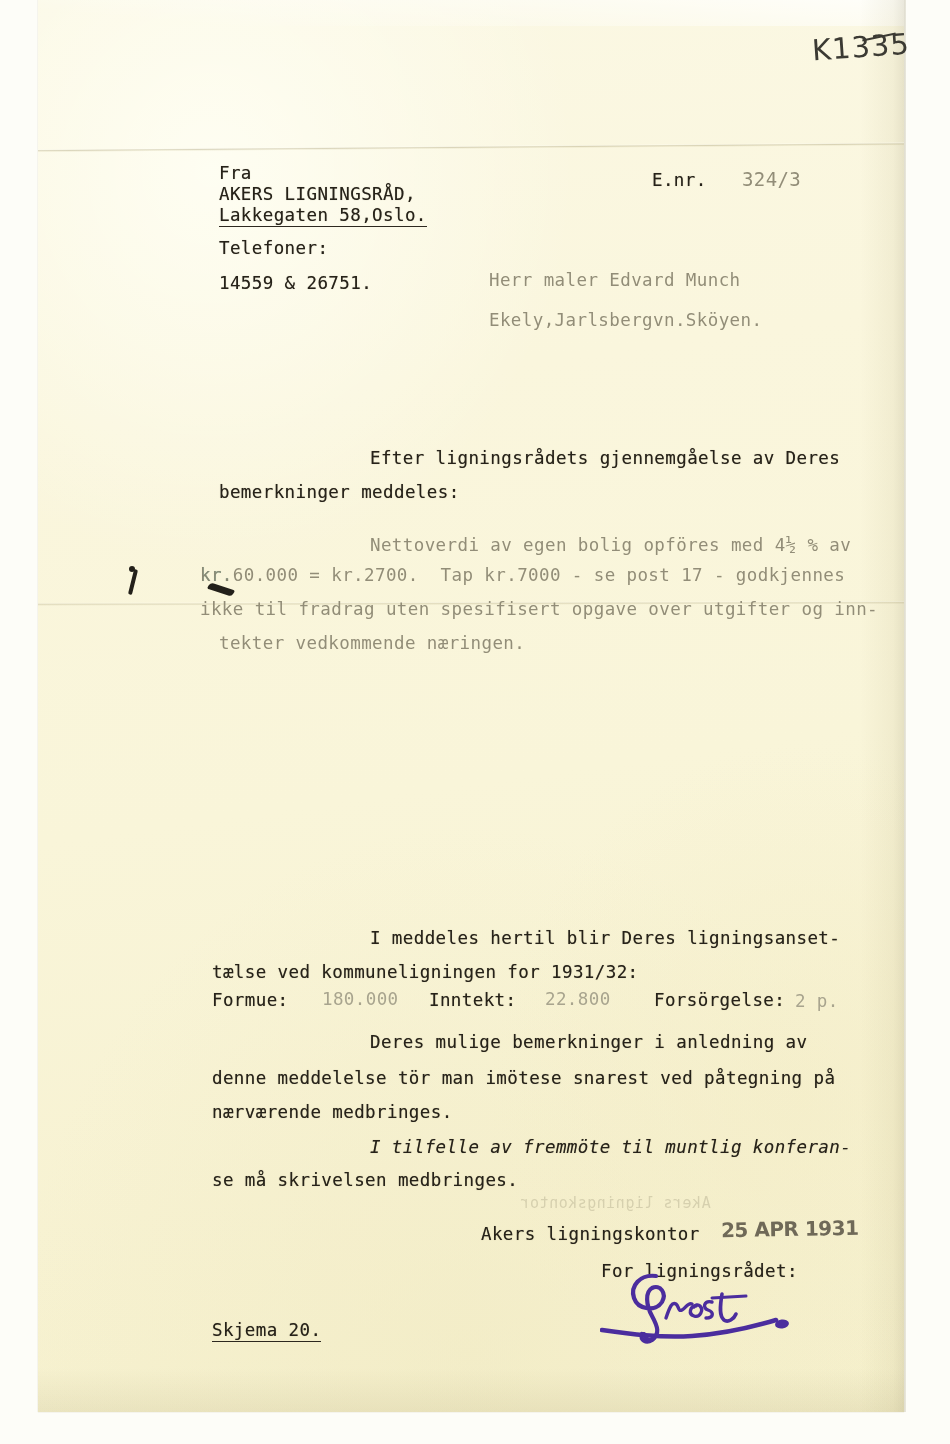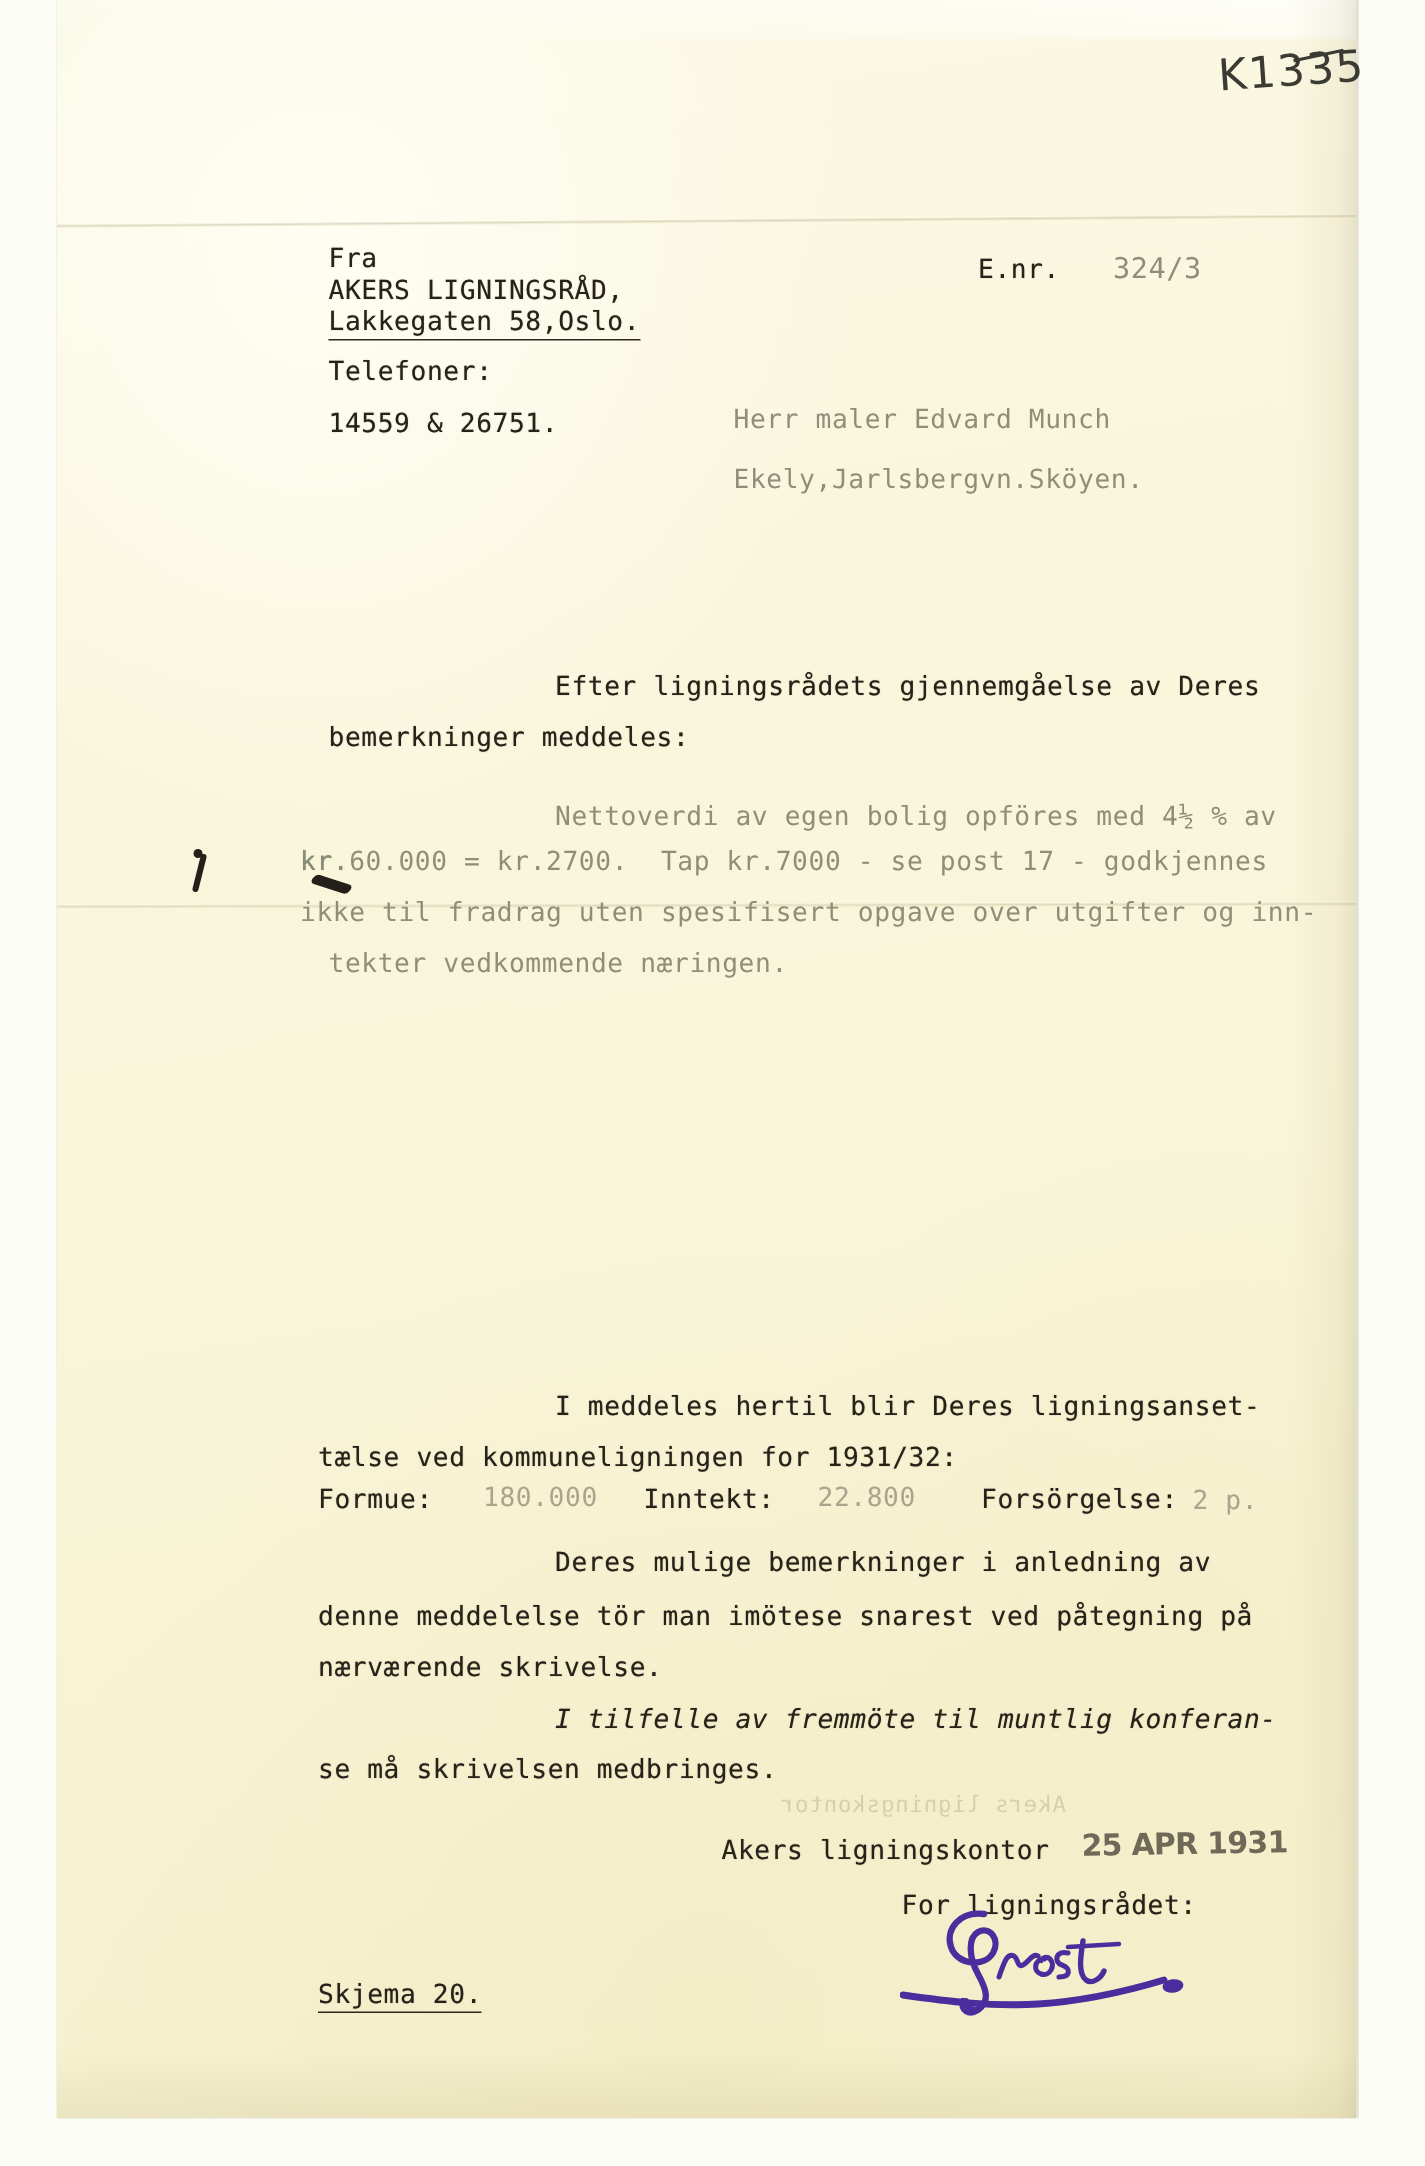--- a/index.html
+++ b/index.html
@@ -239,21 +239,21 @@
 <div class="t typed vfaded" style="left:322px; top:991px;">180.000</div>
 
 <div class="t typed bold" style="left:429px; top:992px;">Inntekt:</div>
 <div class="t typed vfaded" style="left:545px; top:991px;">22.800</div>
 
 <div class="t typed bold" style="left:654px; top:992px;">Forsörgelse:</div>
 <div class="t typed vfaded" style="left:795px; top:993px;">2 p.</div>
 
 <div class="t typed" style="left:370px; top:1034px;">Deres mulige bemerkninger i anledning av</div>
 <div class="t typed" style="left:212px; top:1070px;">denne meddelelse tör man imötese snarest ved påtegning på</div>
-<div class="t typed" style="left:212px; top:1104px;">nærværende skrivelse.</div>
+<div class="t typed" style="left:212px; top:1104px;">nærværende medbringes.</div>
 
 <div class="t typed" style="left:370px; top:1139px;font-style:italic;">I tilfelle av fremmöte til muntlig konferan-</div>
 <div class="t typed" style="left:212px; top:1172px;">se må skrivelsen medbringes.</div>
 
 <div id="ghost-text">Akers ligningskontor</div>
 
 <div class="t typed" style="left:481px; top:1226px;">Akers ligningskontor</div>
 <div id="date-stamp">25 APR 1931</div>
 
 <div class="t typed" style="left:601px; top:1263px;">For ligningsrådet:</div>

